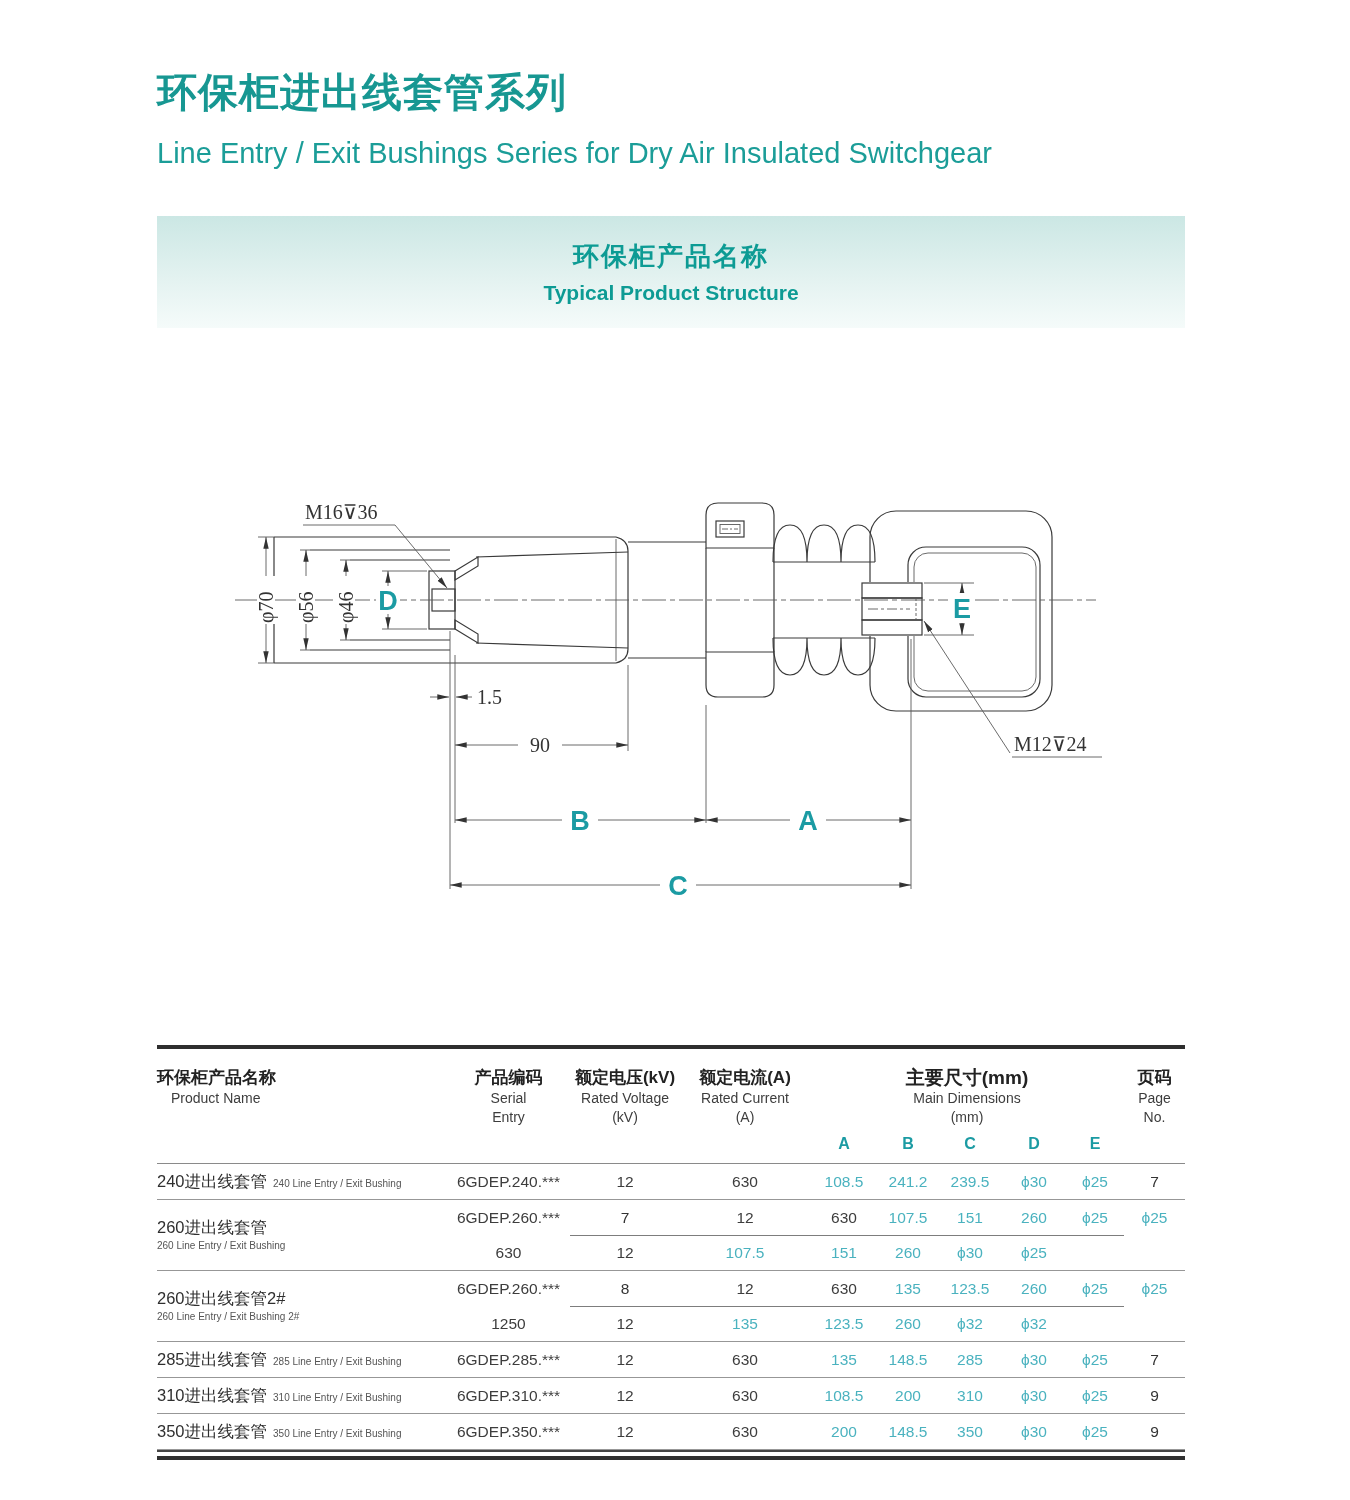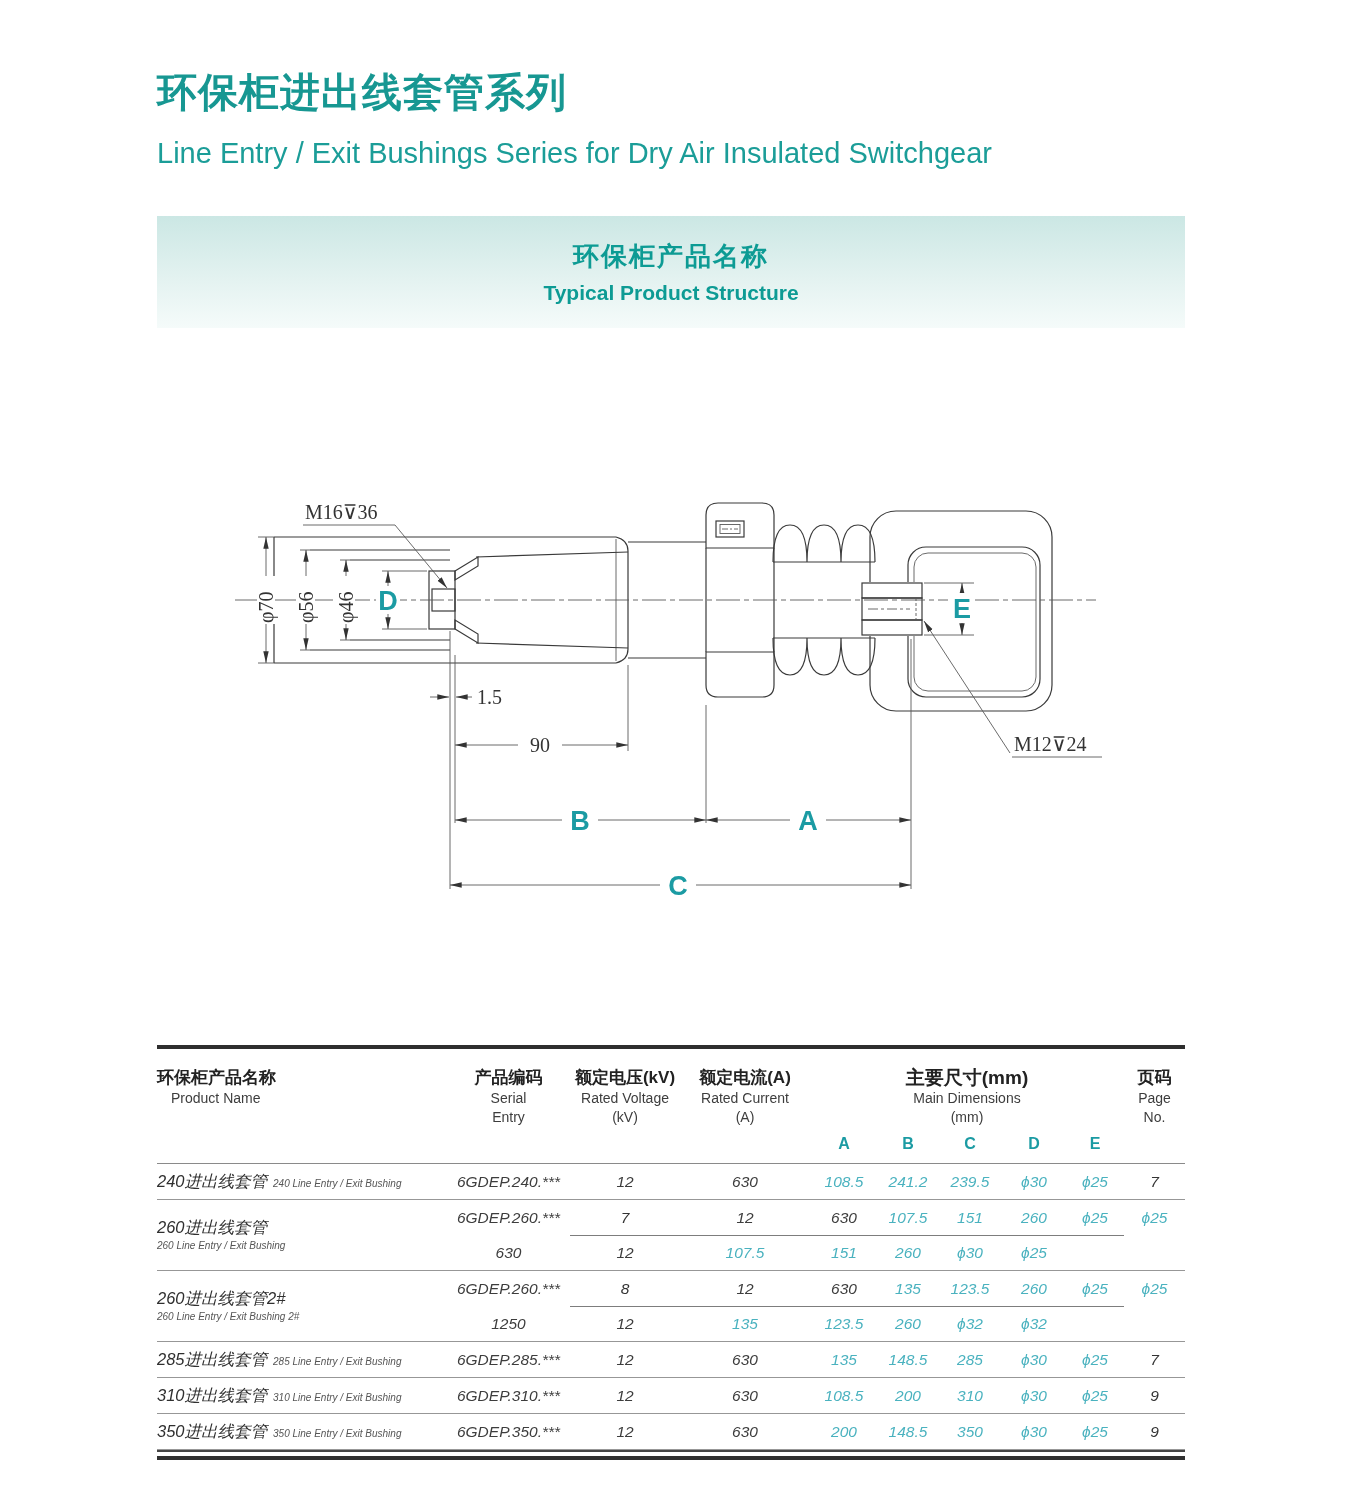--- a/index.html
+++ b/index.html
@@ -30,21 +30,21 @@
   .t-top{border-top:4px solid #2e2e2e;}
   .grid{display:grid;grid-template-columns:290px 123px 110px 130px 68px 60px 64px 64px 58px 61px;}
   .hdr{padding-top:18px;}
   .hdr .hcol{display:flex;flex-direction:column;align-items:center;text-align:center;}
   .hcn{font-size:17px;font-weight:bold;color:#222;line-height:22px;}
   .hen{font-size:14px;color:#3d3d3d;line-height:19px;}
   .hgroup{grid-column:5 / span 5;display:flex;flex-direction:column;align-items:center;}
   .letters{display:grid;grid-template-columns:68px 60px 64px 64px 58px;width:314px;margin-top:8px;}
   .letters span{font-size:16px;font-weight:bold;color:#1b9ba3;text-align:center;}
   .hdr-pad{height:10px;border-bottom:1px solid #8a8a8a;}
-  .prod{position:relative;border-bottom:1px solid #979797;font-style:italic;}
+  .prod{position:relative;border-bottom:1px solid #979797;}
   .prod:last-of-type{border-bottom:none;}
   .cell{display:flex;align-items:center;justify-content:center;height:35px;font-size:15.5px;color:#3d3d3d;}
   .namecell{justify-content:flex-start;padding-right:6px;}
   .name-inline{display:flex;align-items:baseline;gap:6px;}
   .ncn{font-size:16.5px;color:#2f2f2f;}
   .nen{font-size:10px;color:#555;text-align:right;}
   .nstack .ncn{display:block;line-height:21px;}
   .nstack .nen{display:block;line-height:16px;}
   .dim{color:#4ab2bf;}
   .pg{color:#333;}

